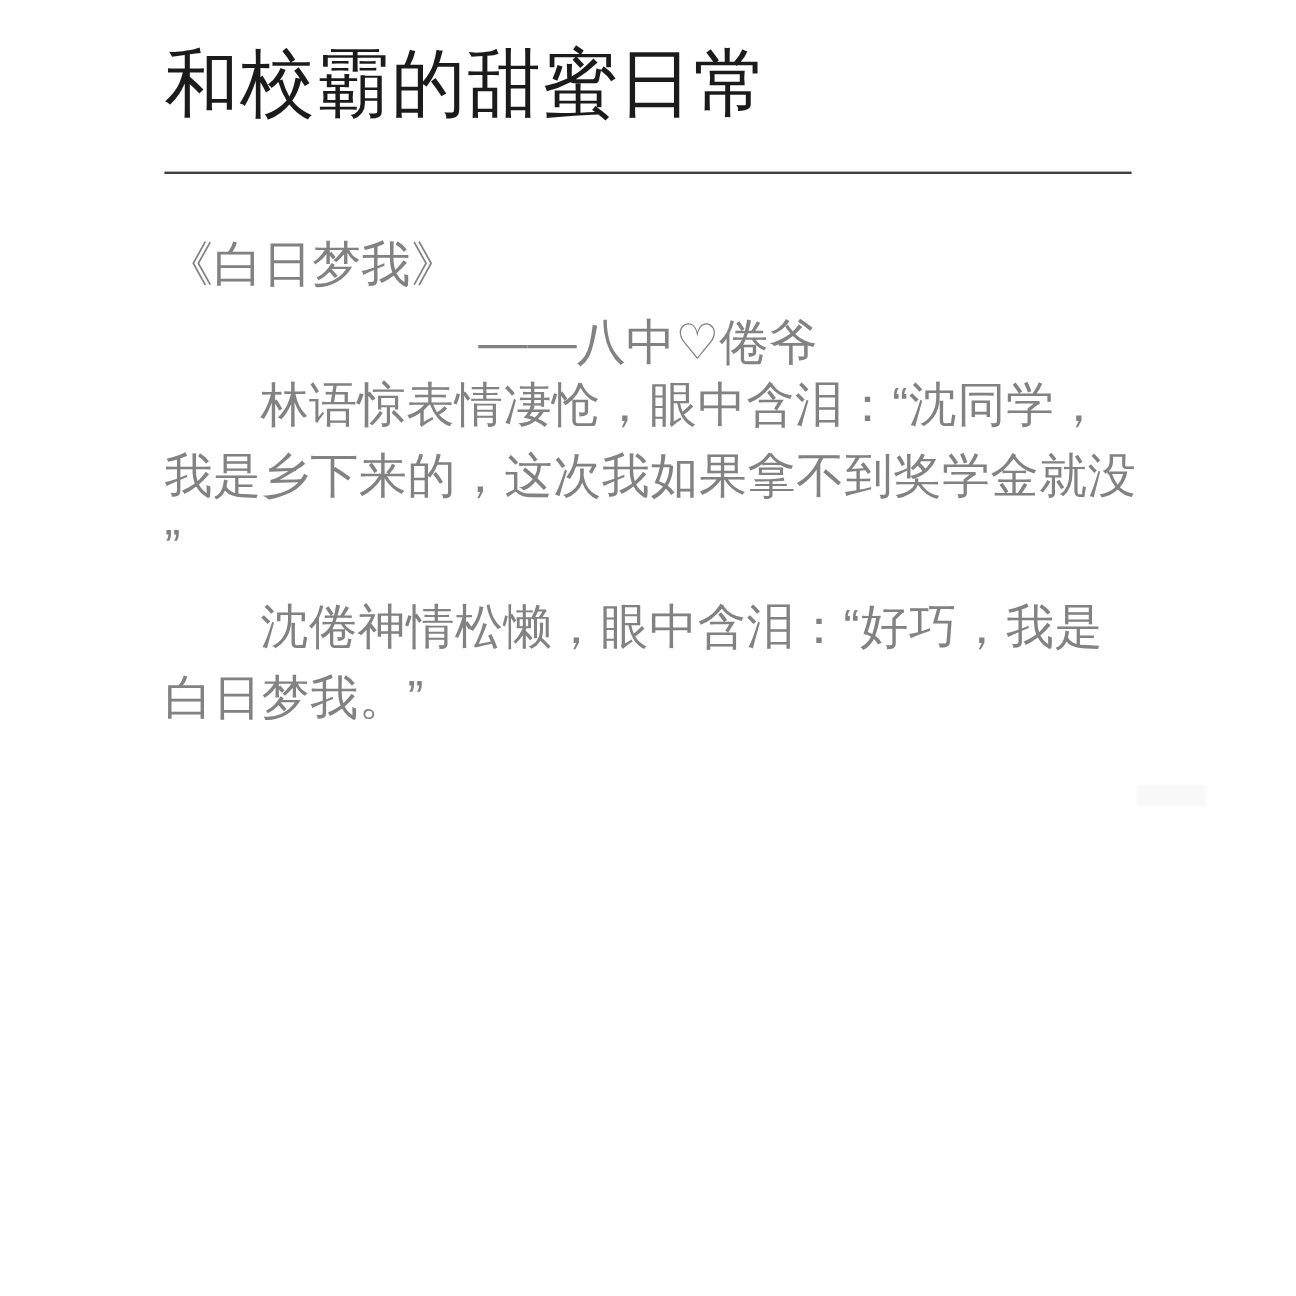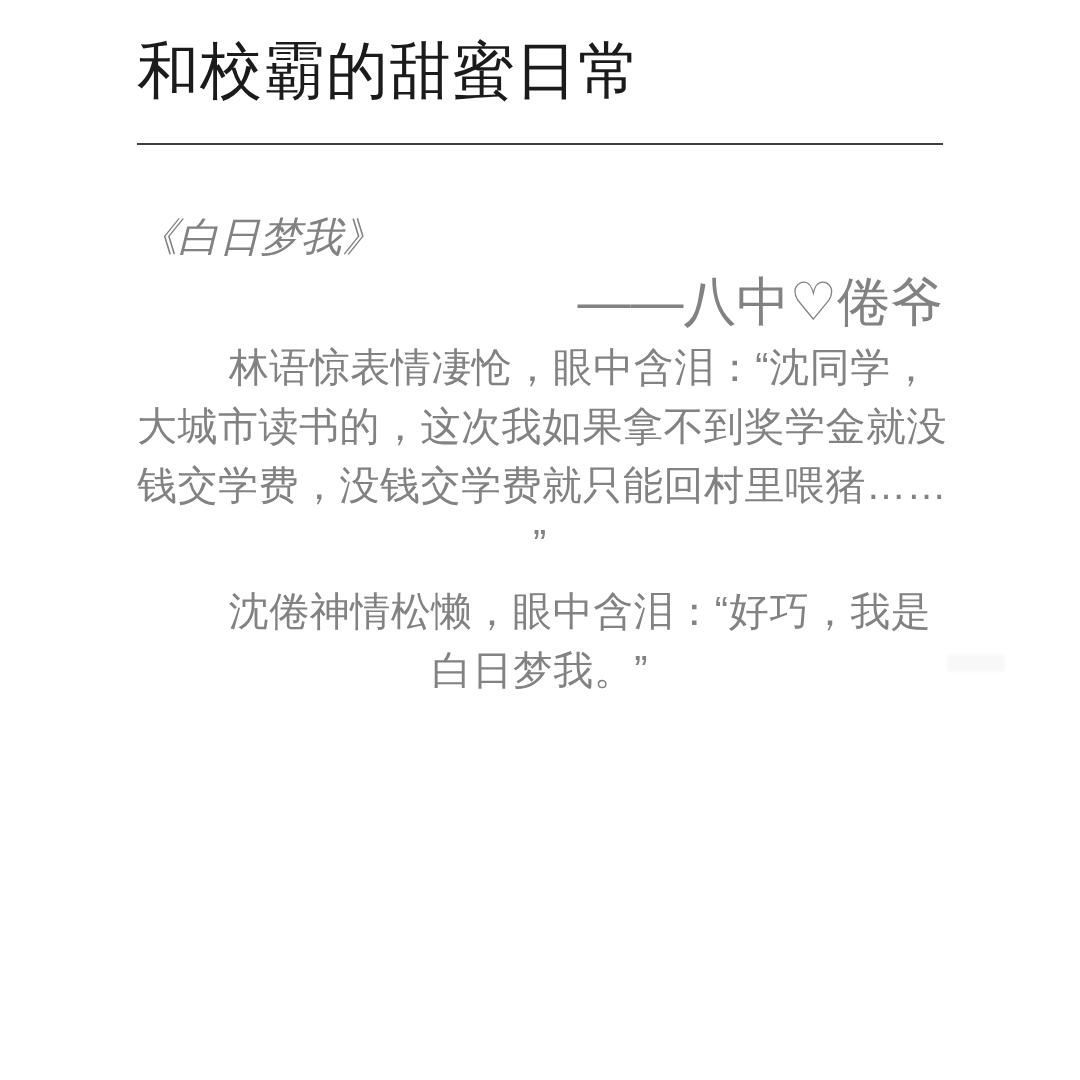--- a/index.html
+++ b/index.html
@@ -28,42 +28,39 @@
     font-weight: 500;
     letter-spacing: 1px;
     color: var(--title_color, #1b1b1b);
   }
   .rule {
     margin-top: 37px;
     height: 2px;
     background: var(--rule_color, #3f3f3f);
   }
   .book-title {
-    margin-top: 68px;
+    margin-top: 51px;
     font-size: 41px;
     line-height: 48px;
     color: var(--body_color, #828282);
-    font-style: italic;
   }
   .attribution {
     margin-top: 17px;
-    font-size: 53px;
+    font-size: 41px;
     line-height: 48px;
-    text-align: right;
+    text-align: center;
     color: var(--body_color, #828282);
   }
   .section-label {
     margin-top: 9px;
     font-size: 41px;
     line-height: 48px;
     color: var(--body_color, #828282);
   }
   .paragraphs {
-    margin-top: 12px;
-    text-align: center;
   }
   .paragraph + .paragraph {
     margin-top: 8px;
   }
   .line {
     font-size: 40px;
     line-height: 59px;
     letter-spacing: 0.5px;
     white-space: nowrap;
     color: var(--body_color, #828282);
@@ -87,22 +84,21 @@
 <body>
 
 <div class="page">
   <h1 class="title">和校霸的甜蜜日常</h1>
   <div class="rule"></div>
   <div class="book-title">《白日梦我》</div>
   <div class="attribution">——八中♡倦爷</div>
   <div class="paragraphs" id="paragraphs">
       <div class="paragraph">
         <div class="line indent">林语惊表情凄怆，眼中含泪：“沈同学，</div>
-        <div class="line">大城市读书的，这次我如果拿不到奖学金就没</div>
-        <div class="line">钱交学费，没钱交学费就只能回村里喂猪……</div>
+        <div class="line">我是乡下来的，这次我如果拿不到奖学金就没</div>
         <div class="line">”</div>
       </div>
       <div class="paragraph">
         <div class="line indent">沈倦神情松懒，眼中含泪：“好巧，我是</div>
         <div class="line">白日梦我。”</div>
       </div>
     </div>
   <div class="watermark"></div>
 </div>
 

